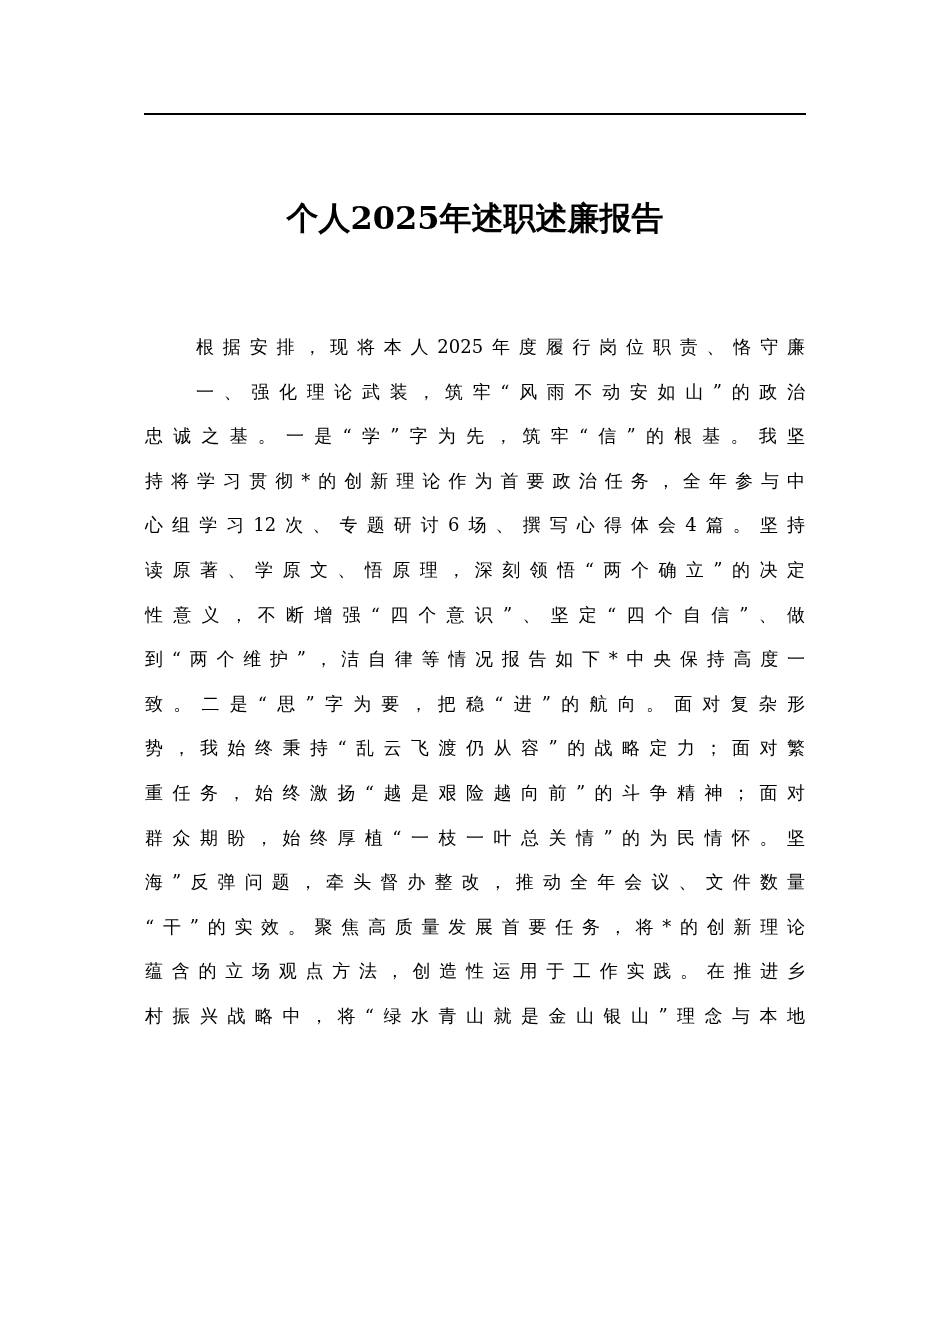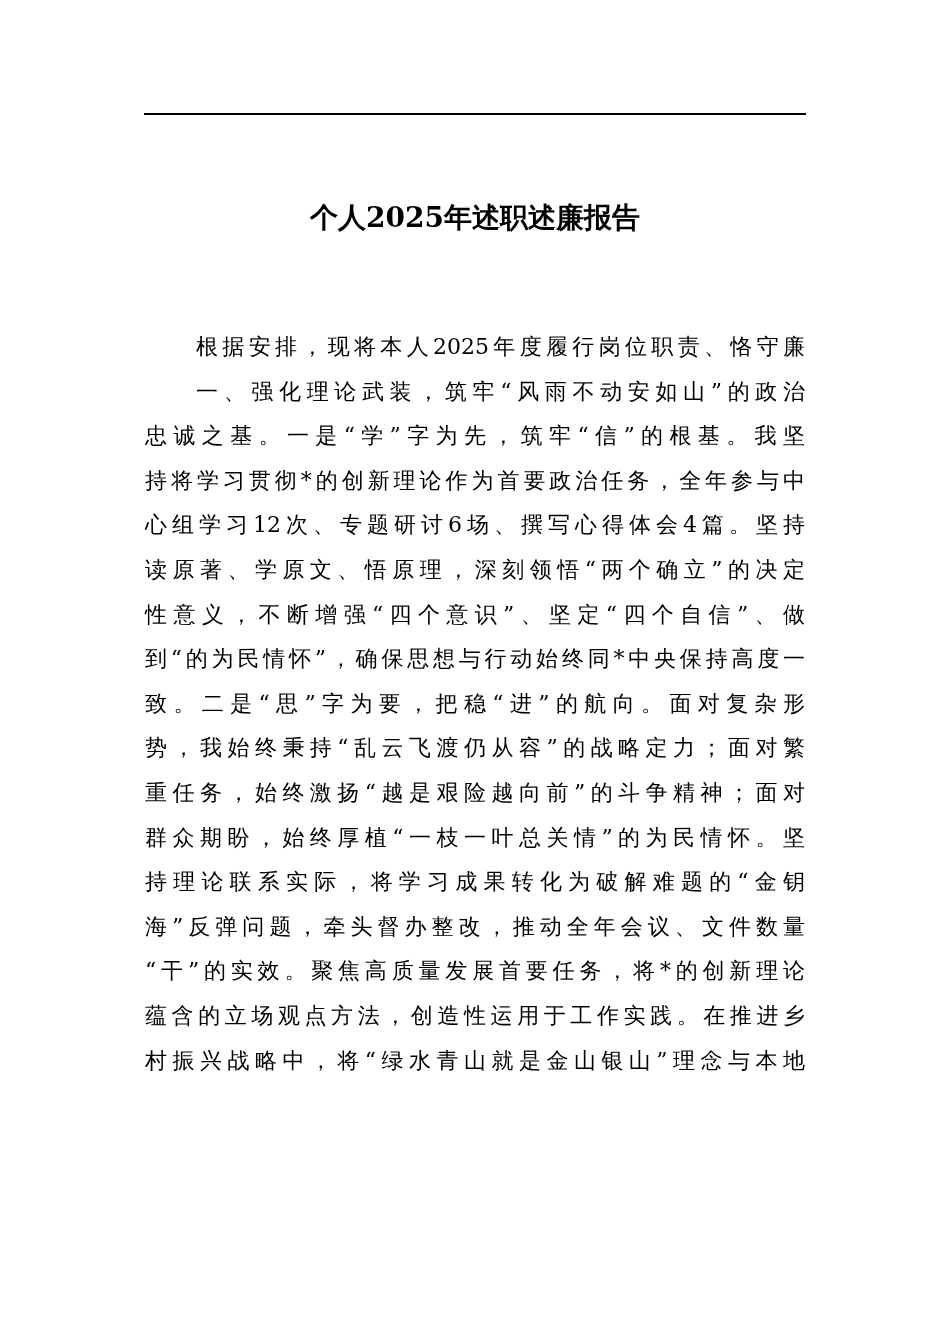--- a/index.html
+++ b/index.html
@@ -22,35 +22,35 @@
       width: 662px;
       height: 0;
       border-top: 2px solid #000000;
     }
     .doc-title {
       position: absolute;
       left: 144px;
       width: 662px;
       top: 196px;
       text-align: center;
-      font-size: 28px;
+      font-size: 32px;
       font-weight: bold;
       line-height: 44px;
       letter-spacing: 0px;
     }
     .body-lines {
       position: absolute;
       left: 145px;
       top: 325px;
       width: 660px;
     }
     .line {
       height: 44.6px;
       line-height: 44.6px;
-      font-size: 22px;
+      font-size: 18px;
       white-space: nowrap;
       text-align: justify;
       text-align-last: justify;
       overflow: visible;
     }
     .line.indent {
       padding-left: 51px;
     }
     .line.last {
       text-align-last: left;
@@ -67,23 +67,22 @@
 <div class="doc-title">个人2025年述职述廉报告</div>
 
 <div class="body-lines">
   <div class="line indent"><span>根据安排，现将本人2025年度履行岗位职责、恪守廉</span></div>
   <div class="line indent"><span class="bold">一、强化理论武装，筑牢“风雨不动安如山”的政治</span></div>
   <div class="line"><span class="bold">忠诚之基。</span><span>一是“学”字为先，筑牢“信”的根基。我坚</span></div>
   <div class="line"><span>持将学习贯彻*的创新理论作为首要政治任务，全年参与中</span></div>
   <div class="line"><span>心组学习12次、专题研讨6场、撰写心得体会4篇。坚持</span></div>
   <div class="line"><span>读原著、学原文、悟原理，深刻领悟“两个确立”的决定</span></div>
   <div class="line"><span>性意义，不断增强“四个意识”、坚定“四个自信”、做</span></div>
-  <div class="line"><span>到“的为民情怀”，确保思想与行动始终同*中央保持高度一</span></div>
+  <div class="line"><span>到“两个维护”，洁自律等情况报告如下*中央保持高度一</span></div>
   <div class="line"><span>致。二是“思”字为要，把稳“进”的航向。面对复杂形</span></div>
   <div class="line"><span>势，我始终秉持“乱云飞渡仍从容”的战略定力；面对繁</span></div>
   <div class="line"><span>重任务，始终激扬“越是艰险越向前”的斗争精神；面对</span></div>
   <div class="line"><span>群众期盼，始终厚植“一枝一叶总关情”的为民情怀。坚</span></div>
-  <div class="line"><span>持理论联系实际，将学习成果转化为破解难题的“金钥</span></div>
   <div class="line"><span>海”反弹问题，牵头督办整改，推动全年会议、文件数量</span></div>
   <div class="line"><span>“干”的实效。聚焦高质量发展首要任务，将*的创新理论</span></div>
   <div class="line"><span>蕴含的立场观点方法，创造性运用于工作实践。在推进乡</span></div>
   <div class="line"><span>村振兴战略中，将“绿水青山就是金山银山”理念与本地</span></div>
 </div>
 
 </body></html>

